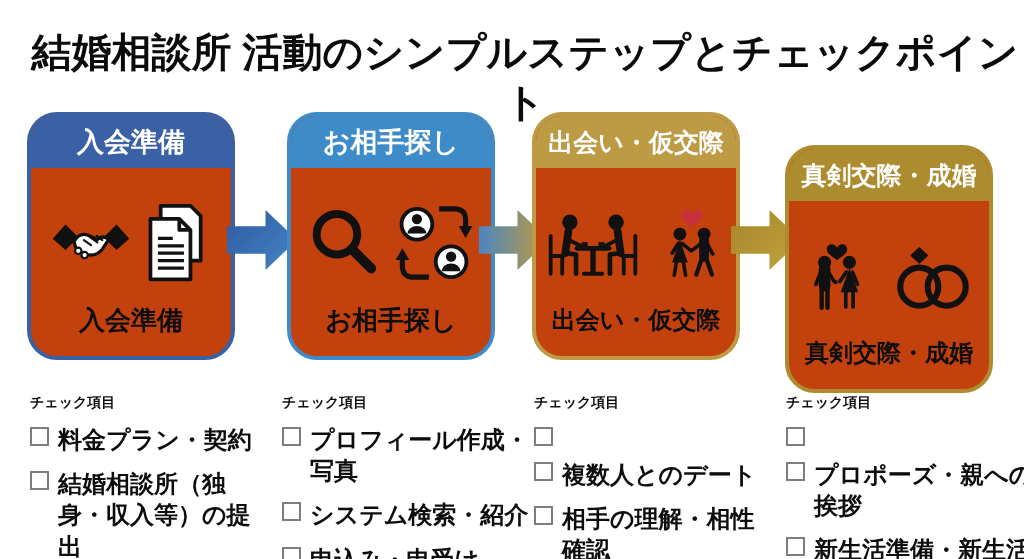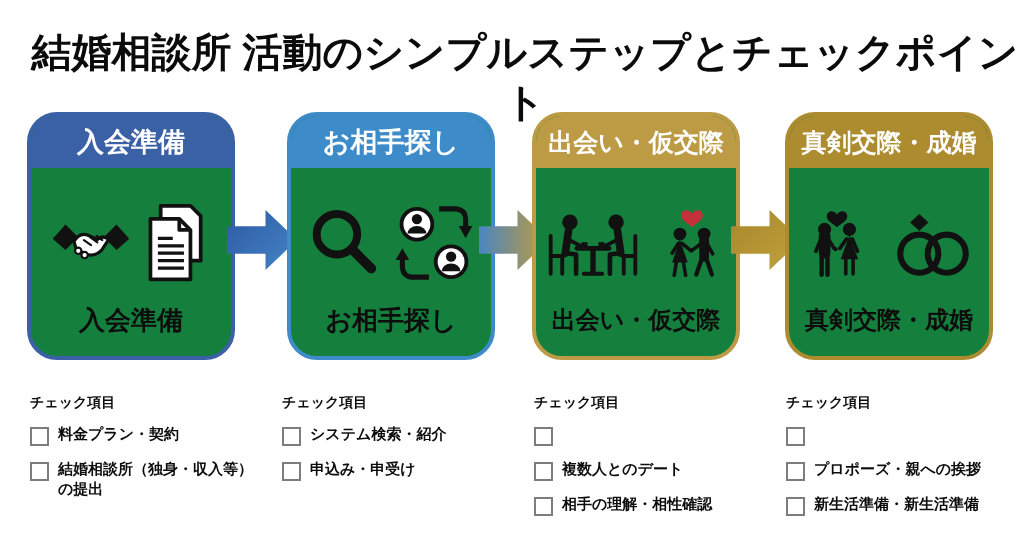--- a/index.html
+++ b/index.html
@@ -7,26 +7,26 @@
     position:relative;width:1024px;height:559px;background:#ffffff;overflow:hidden;
     font-family:"Liberation Sans","DejaVu Sans",sans-serif;color:#0d0d0d;
   }
   .page-title{
     position:absolute;top:14px;left:0;width:1024px;text-align:center;margin:13px;
     font-size:40px;font-weight:800;letter-spacing:0;color:#0b0b0b;line-height:1.25;
   }
   
   .card{
     position:absolute;top:112px;width:208px;height:248px;box-sizing:border-box;
-    border:4px solid;border-radius:30px;background:#15803d;overflow:hidden;
+    border:4px solid;border-radius:30px;background:#c2410c;overflow:hidden;
   }
   .card1{left:27px;border-color:#3a60a5;}
   .card2{left:287px;border-color:#3d8bc9;}
   .card3{left:532px;border-color:#bd9b45;font-family:Liberation Mono, monospace;}
-  .card4{left:785px;border-color:#ad8c2f;}
+  .card4{left:785px;border-color:#ad8c2f;margin-top:33px;}
   .card-header{
     height:52px;display:flex;align-items:center;justify-content:center;
     color:#fff;font-weight:800;font-size:27px;white-space:nowrap;
   }
   .card1 .card-header{background:#3a60a5;}
   .card2 .card-header{background:#3d8bc9;}
   .card3 .card-header{background:#bd9b45;font-size:25px;}
   .card4 .card-header{background:#ad8c2f;font-size:25px;}
   .card-body{
     height:188px;display:flex;flex-direction:column;align-items:center;
@@ -45,21 +45,21 @@
   .arrow3{left:731px;background:linear-gradient(135deg,#a8872b,#c2a13e);}
   
   .checks{position:absolute;top:394px;}
   .checks.colA{left:30px;width:232px;}
   .checks.colB{left:282px;width:250px;}
   .checks.colC{left:534px;width:226px;}
   .checks.colD{left:786px;width:250px;}
   .checks-title{font-size:14px;font-weight:800;margin:0 0 12px 0;color:#0d0d0d;}
   .check-item{
     display:flex;align-items:flex-start;gap:9px;margin-bottom:13px;
-    font-size:15px;font-weight:700;line-height:1.3;color:#0d0d0d;
+    font-size:24px;font-weight:700;line-height:1.3;color:#0d0d0d;
   }
   .checkbox{
     flex:0 0 auto;width:15px;height:15px;margin-top:3px;
     border:2px solid #7d7d7d;background:#fff;box-sizing:content-box;
   }
   .ic{display:block;}
 </style>
 </head>
 <body>
 
@@ -212,20 +212,24 @@
     <div class="check-item">
       <span class="checkbox"></span>
       <span>結婚相談所（独身・収入等）の提出</span>
     </div>
   </div>
 
   <div class="checks colB">
     <p class="checks-title">チェック項目</p>
     <div class="check-item">
       <span class="checkbox"></span>
+      <span>プロフィール作成・写真</span>
+    </div>
+    <div class="check-item">
+      <span class="checkbox"></span>
       <span>システム検索・紹介</span>
     </div>
     <div class="check-item">
       <span class="checkbox"></span>
       <span>申込み・申受け</span>
     </div>
   </div>
 
   <div class="checks colC">
     <p class="checks-title">チェック項目</p>

